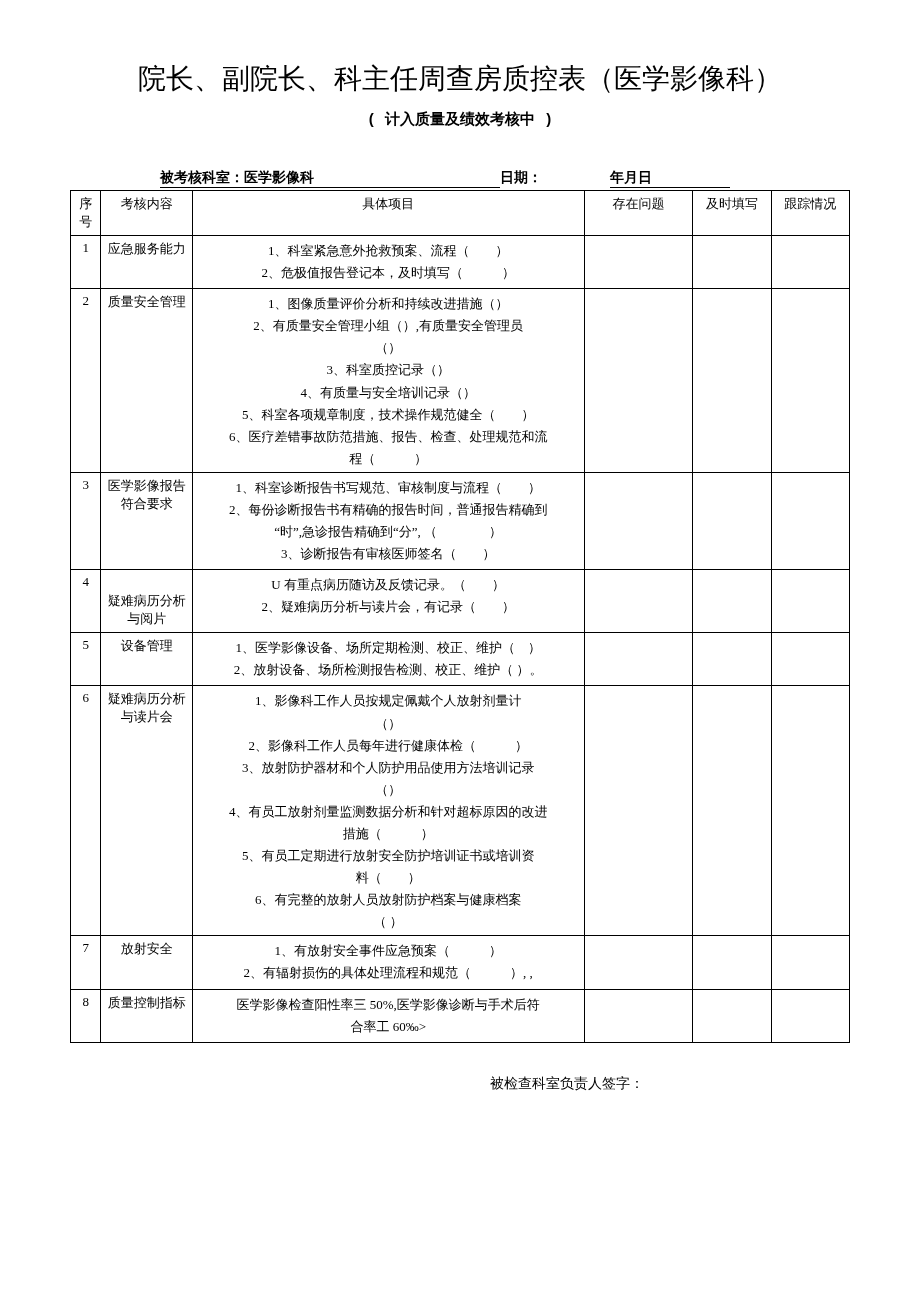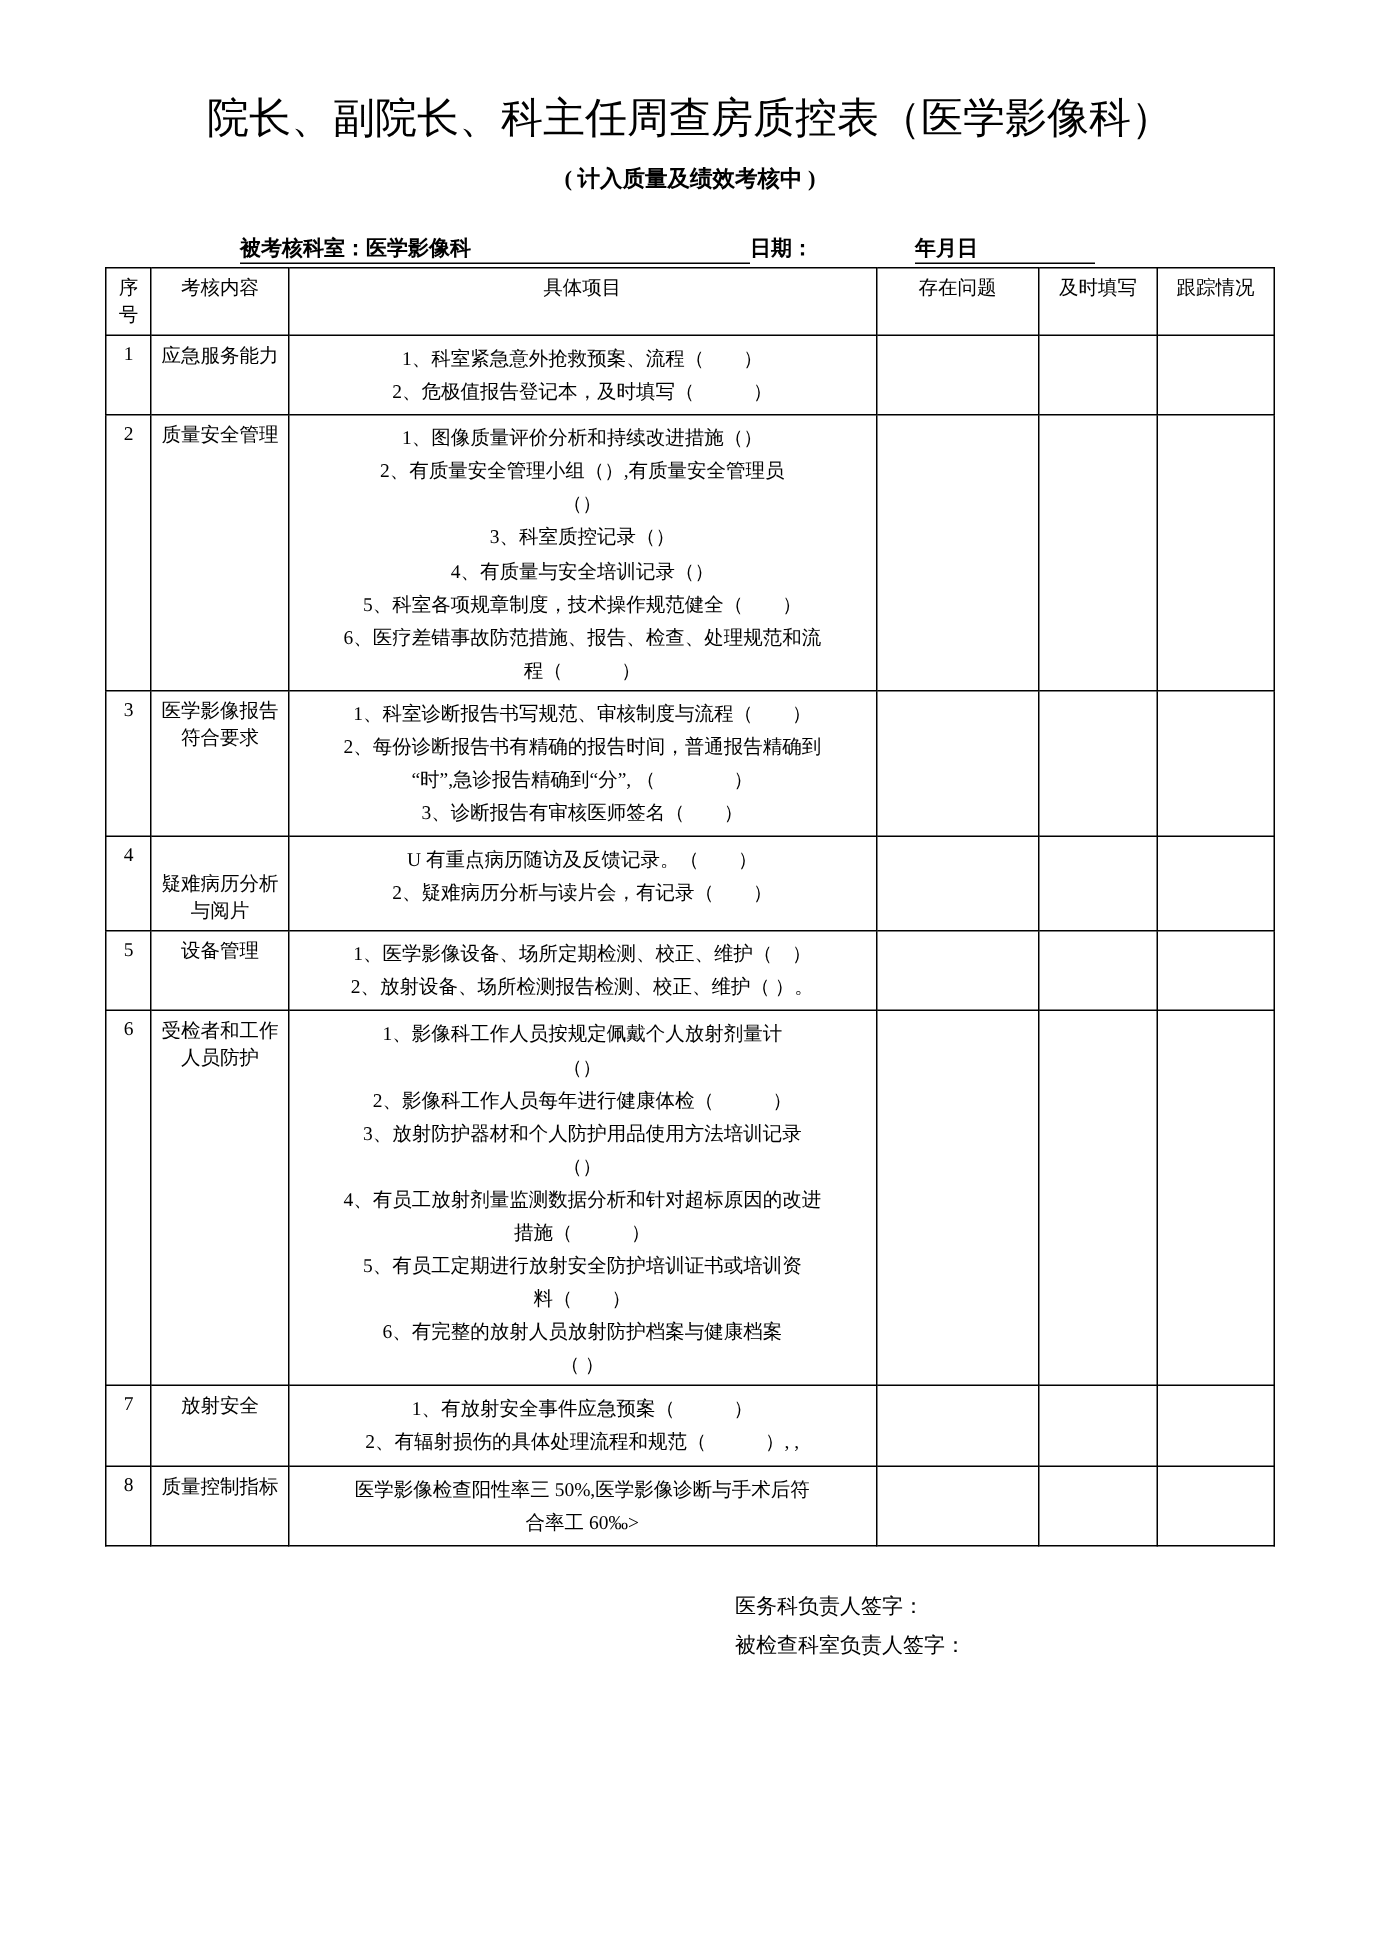--- a/index.html
+++ b/index.html
@@ -15,21 +15,22 @@
   .title {
     text-align: center;
     font-size: 28px;
     font-weight: normal;
     margin-bottom: 12px;
   }
   .subtitle {
     text-align: center;
     font-size: 15px;
     font-weight: bold;
-    margin-bottom: 28px;
+    margin-bottom: 40px;
+    font-family: Liberation Mono, monospace;
   }
   .info-line {
     display: flex;
     font-size: 14px;
     font-weight: bold;
     margin-bottom: 2px;
     padding-left: 90px;
   }
   .info-left {
     width: 340px;
@@ -173,21 +174,21 @@
         <td>
           <div class="item-line">1、医学影像设备、场所定期检测、校正、维护（　）</div>
           <div class="item-line">2、放射设备、场所检测报告检测、校正、维护（ ）。</div>
         </td>
         <td></td>
         <td></td>
         <td></td>
       </tr>
       <tr>
         <td>6</td>
-        <td>受检者和工作人员防护</td>
+        <td>疑难病历分析与读片会</td>
         <td>
           <div class="item-line">1、影像科工作人员按规定佩戴个人放射剂量计</div>
           <div class="item-line">（）</div>
           <div class="item-line">2、影像科工作人员每年进行健康体检（　　　）</div>
           <div class="item-line">3、放射防护器材和个人防护用品使用方法培训记录</div>
           <div class="item-line">（）</div>
           <div class="item-line">4、有员工放射剂量监测数据分析和针对超标原因的改进</div>
           <div class="item-line">措施（　　　）</div>
           <div class="item-line">5、有员工定期进行放射安全防护培训证书或培训资</div>
           <div class="item-line">料（　　）</div>
@@ -217,15 +218,14 @@
           <div class="item-line">合率工 60‰&gt;</div>
         </td>
         <td></td>
         <td></td>
         <td></td>
       </tr>
     </tbody>
 </table>
 
 <div class="sig-block">
-  <div>医务科负责人签字：</div>
   <div>被检查科室负责人签字：</div>
 </div>
 
 </body></html>

